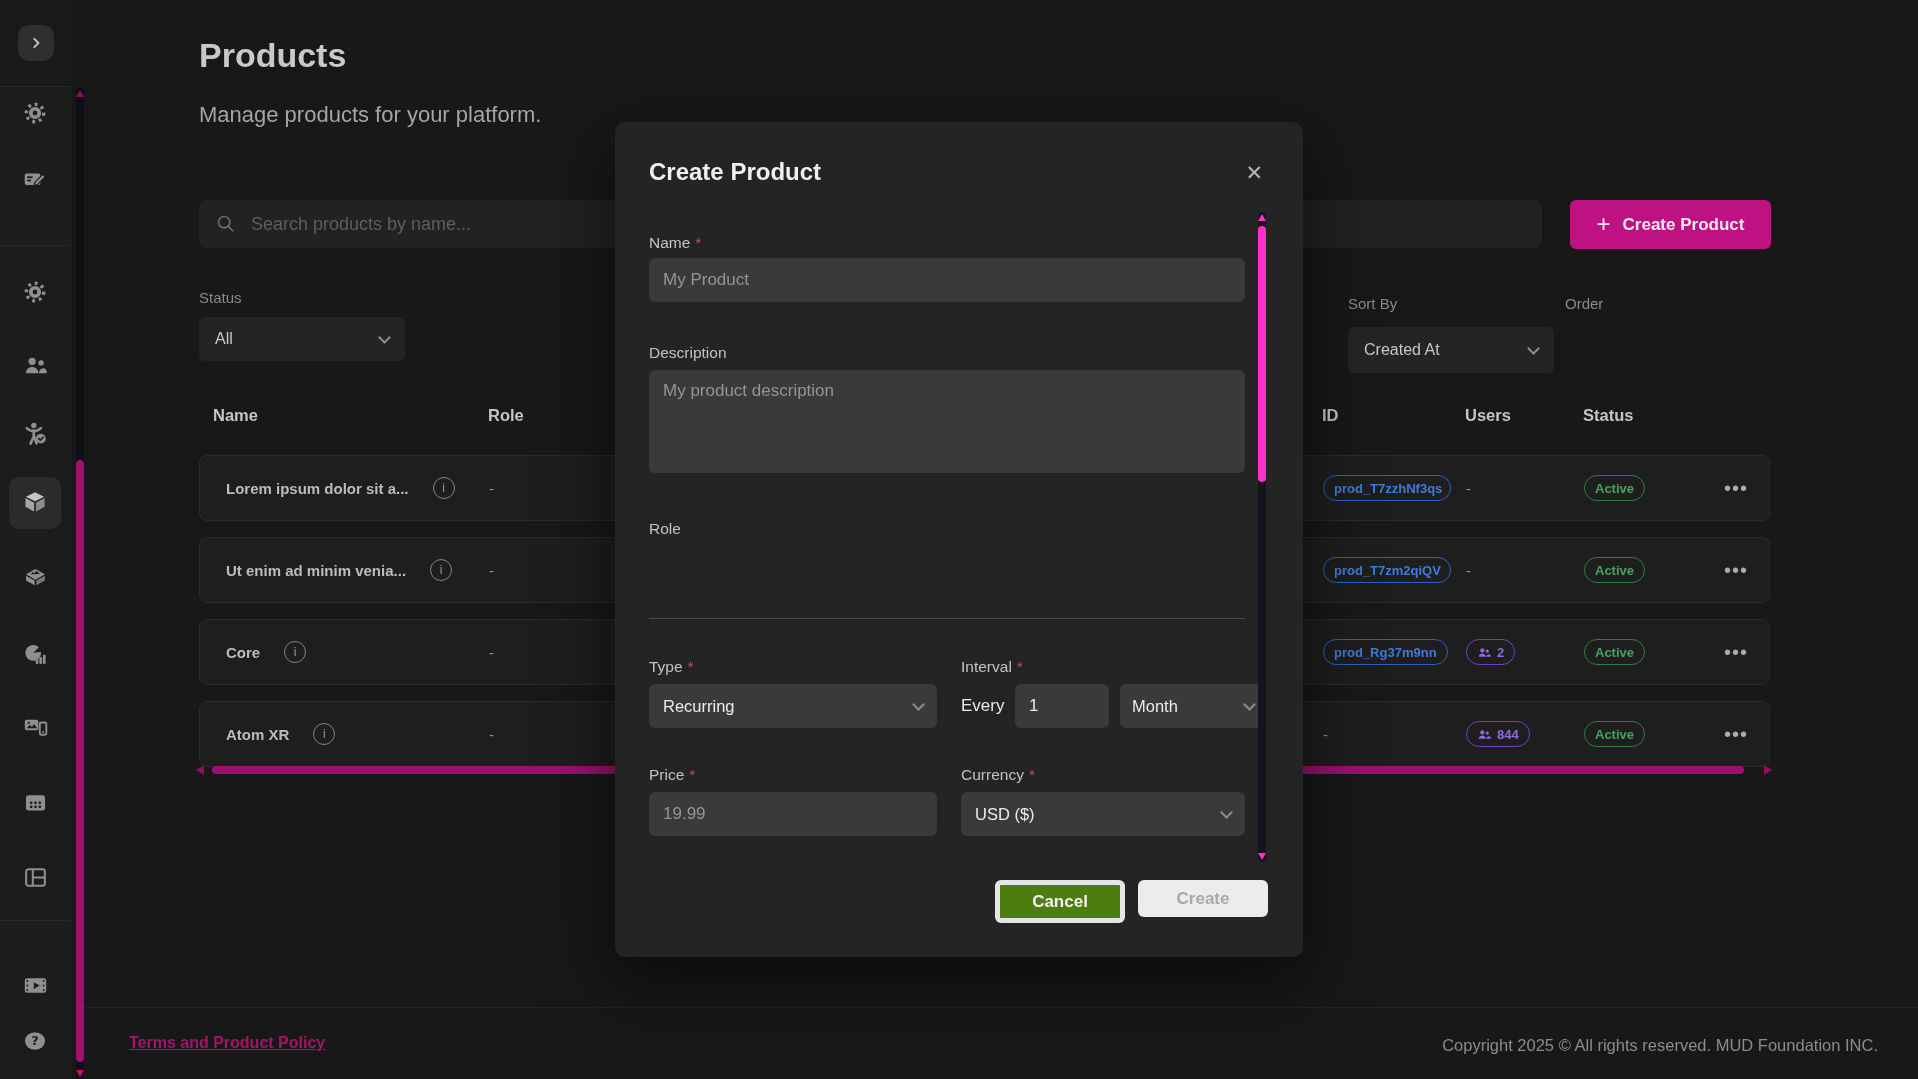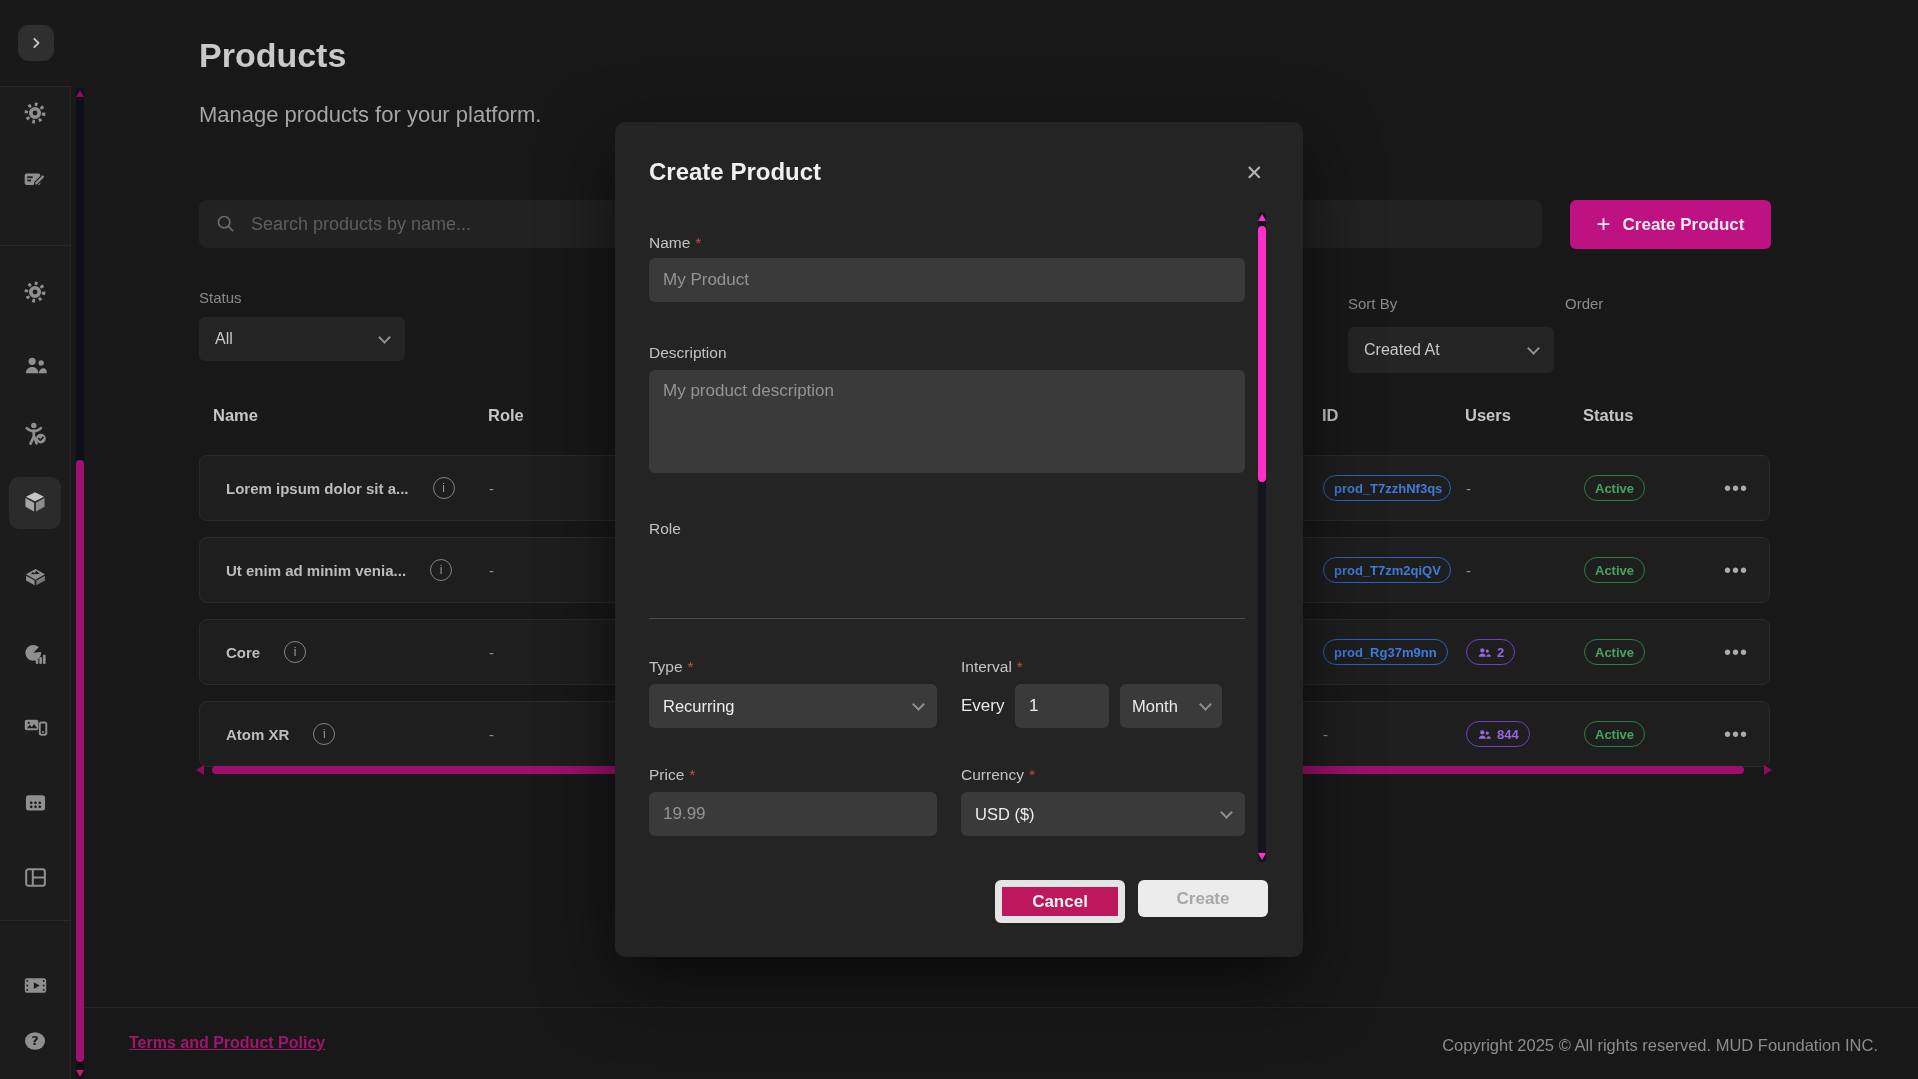--- a/index.html
+++ b/index.html
@@ -81,21 +81,21 @@
   .minput{position:absolute;background:#3A3A3A;border:none;border-radius:6px;color:#ECECEC;font-size:17px;padding:0 14px;outline:none;
           font-family:"Liberation Sans","DejaVu Sans",sans-serif;}
   .minput::placeholder{color:#949494;}
   .marea{position:absolute;background:#3A3A3A;border:none;border-radius:6px;color:#ECECEC;font-size:17px;padding:11px 14px;outline:none;resize:none;
          font-family:"Liberation Sans","DejaVu Sans",sans-serif;}
   .marea::placeholder{color:#949494;}
   .msel{position:absolute;background:#3A3A3A;border-radius:6px;display:flex;align-items:center;justify-content:space-between;
         padding:0 14px;color:#ECECEC;font-size:16.5px;cursor:pointer;}
   .m-div{position:absolute;left:34px;top:496px;width:596px;height:1px;background:#4A4A4A;}
   .every{position:absolute;left:346px;top:562px;height:44px;display:flex;align-items:center;font-size:17px;color:#E8E8E8;}
-  .btn-cancel{position:absolute;left:380px;top:758px;width:130px;height:43px;background:#be185d;border:7px solid #e5e5e5;border-radius:6px;
+  .btn-cancel{position:absolute;left:380px;top:758px;width:130px;height:43px;background:#4d7c0f;border:5px solid #e5e5e5;border-radius:6px;
               color:#F3F3F3;font-size:17px;font-weight:bold;cursor:pointer;font-family:"Liberation Sans","DejaVu Sans",sans-serif;}
   .btn-create{position:absolute;left:523px;top:758px;width:130px;height:37px;background:#ECECEC;border:none;border-radius:6px;
               color:#A8A8A8;font-size:17px;font-weight:bold;cursor:default;font-family:"Liberation Sans","DejaVu Sans",sans-serif;}
   
   .mscroll{position:absolute;right:37px;top:90px;width:8px;height:650px;background:#14141C;border-radius:4px;}
   .mscroll .tri-up{position:absolute;left:0;top:2px;border-left:4px solid transparent;border-right:4px solid transparent;border-bottom:7px solid #FF2FC8;}
   .mscroll .thumb{position:absolute;left:0;top:14px;width:8px;height:256px;background:#FF2FC8;border-radius:4px;}
   .mscroll .tri-down{position:absolute;left:0;bottom:2px;border-left:4px solid transparent;border-right:4px solid transparent;border-top:7px solid #FF2FC8;}
 </style>
 </head>
@@ -383,21 +383,21 @@
     <div class="msel" style="left:34px;top:562px;width:288px;height:44px">
       <span>Recurring</span>
       <span class="chev"></span>
     </div>
 
     <div class="m-label" style="left:346px;top:536px">
       <span>Interval</span><span class="req">*</span>
     </div>
     <div class="every">Every</div>
     <input class="minput" style="left: 400px; top: 562px; width: 94px; height: 44px;" value="1">
-    <div class="msel" style="left:505px;top:562px;width:102px;height:44px;padding:0 12px">
+    <div class="msel" style="left:505px;top:562px;width:146px;height:44px;padding:0 12px">
       <span>Month</span>
       <span class="chev"></span>
     </div>
 
     <div class="m-label" style="left:34px;top:644px">
       <span>Price</span><span class="req">*</span>
     </div>
     <input class="minput" style="left: 34px; top: 670px; width: 288px; height: 44px;" placeholder="19.99">
 
     <div class="m-label" style="left:346px;top:644px">

